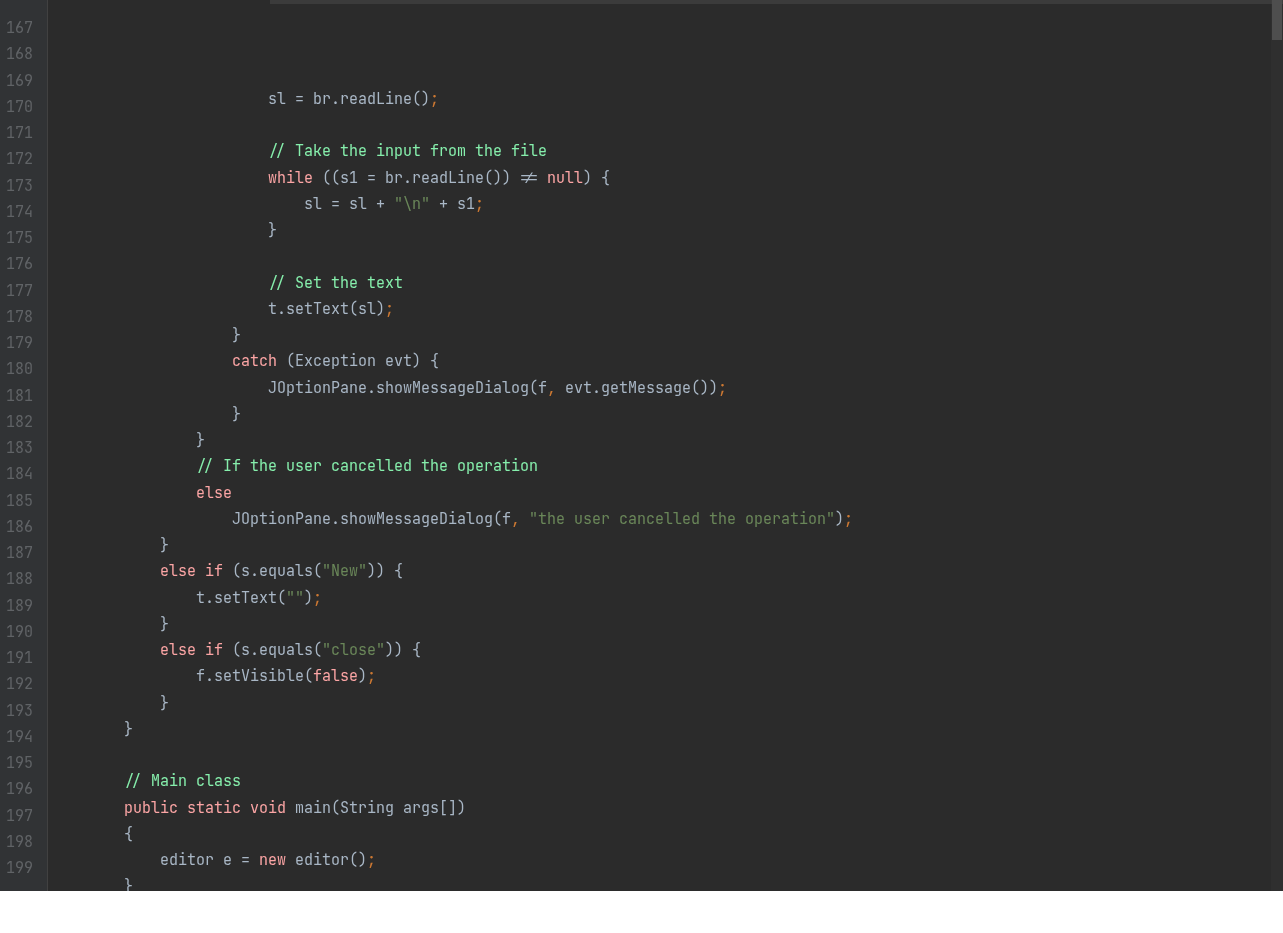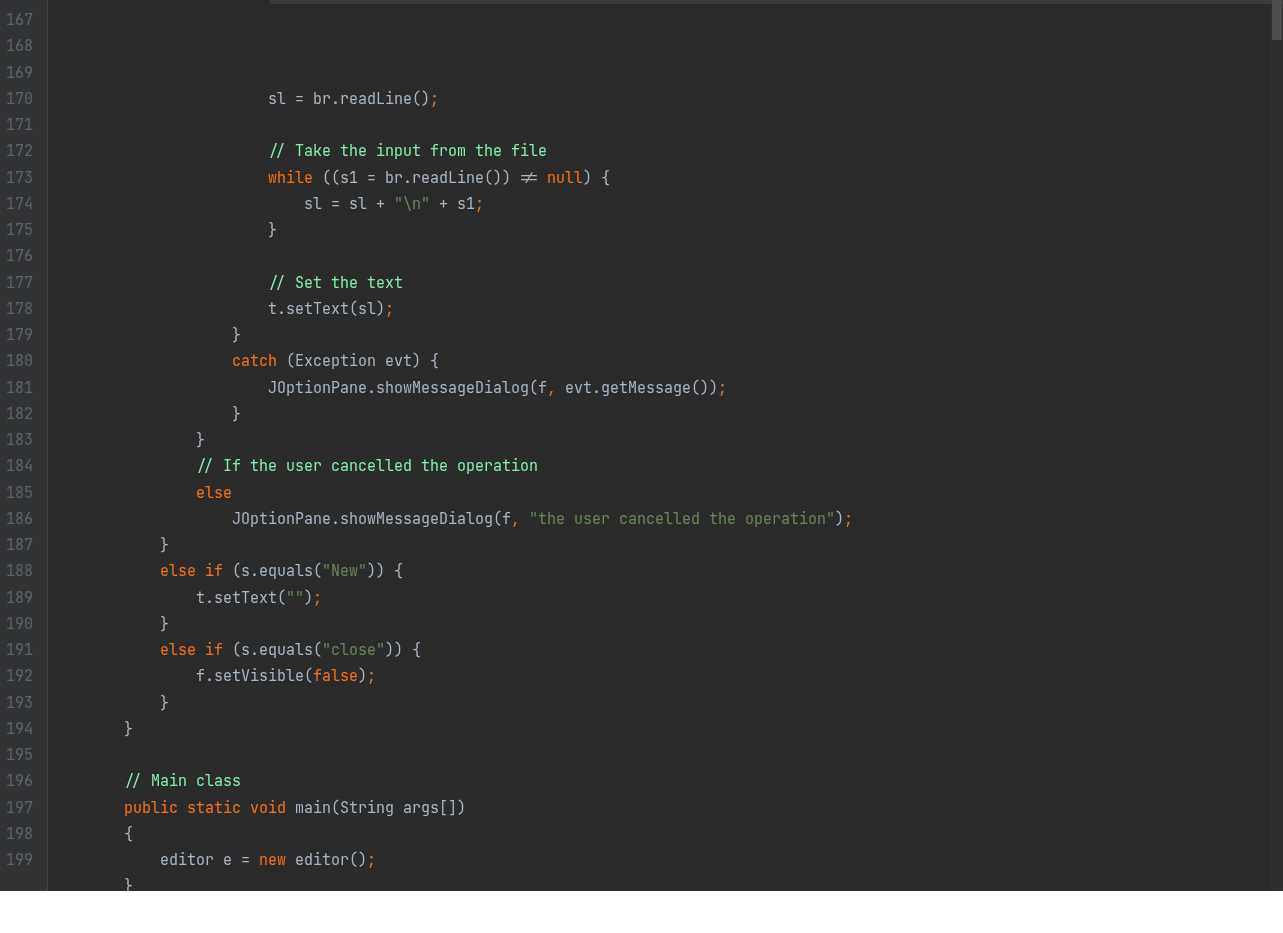--- a/index.html
+++ b/index.html
@@ -10,39 +10,39 @@
     width:1283px;
     height:891px;
     line-height:26.25px;
     white-space:pre;
     overflow:hidden;
   }
   .gutter {
     background:#313335;
     color:#606366;
     text-align:right;
-    padding:7px 14px 0 6px;
+    padding:15px 14px 0 6px;
     user-select:none;
     flex:0 0 auto;
     min-width:46px;
   }
   .gutter-edge {
     width:32px;
     background:#2B2B2B;
     border-left:1px solid #414141;
     flex:0 0 auto;
   }
   .code {
     flex:1 1 auto;
     padding:7px 0 0 9px;
     color:#A9B7C6;
     position:relative;
   }
   .code .line { height:26.25px; }
-  .kw  { color:#f97316; }
+  .kw  { color:#fca5a5; }
   .str { color:#6A8759; }
   .cmt { color:#86efac; }
   .sc  { color:#CC7832; }
   .scroll-track {
     position:absolute;
     top:0; right:0;
     width:12px;
     height:100%;
     background:rgba(255,255,255,0.02);
   }

